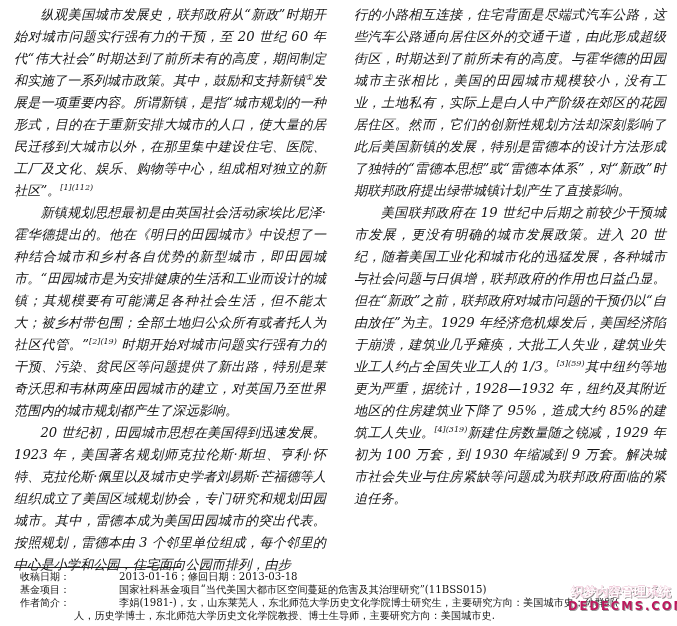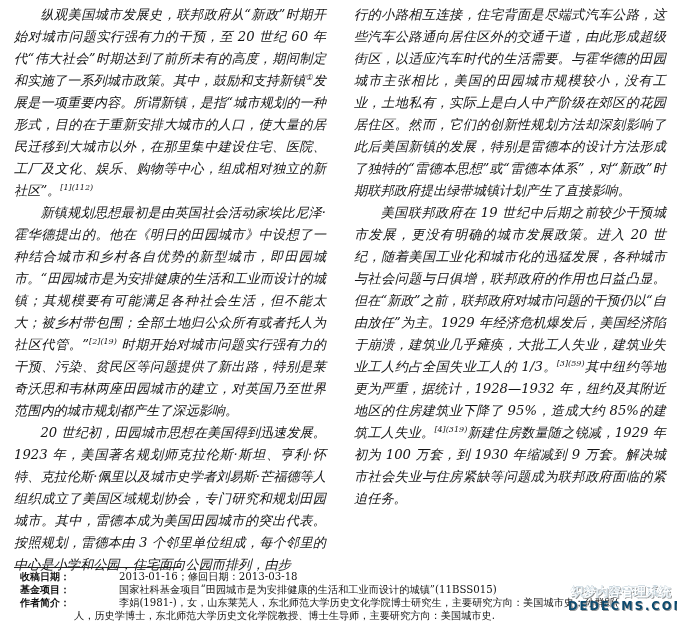--- a/index.html
+++ b/index.html
@@ -25,55 +25,55 @@
     }
     .footnote-rule {
       position: absolute; left: 14px; top: 567px; width: 167px;
       border-top: 1px solid #222;
     }
     .footnotes {
       position: absolute; left: 20px; top: 570px; width: 650px;
       font-size: 10.2px; line-height: 13px;
     }
     .fn-row { display: flex; white-space: nowrap; }
-    .fn-label { font-family: "DejaVu Sans", "Liberation Sans", sans-serif; font-weight: bold; font-size: 10px; width: 54px; flex: none; }
+    .fn-label { font-family: "DejaVu Sans", "Liberation Sans", sans-serif; font-weight: normal; font-size: 10px; width: 54px; flex: none; }
     .fn-text { flex: 1; margin-left: 45px; }
     .fn-cont { padding-left: 54px; white-space: nowrap; }
     .watermark {
       position: absolute; left: 568px; top: 585px; width: 106px;
       text-align: center; font-family: "DejaVu Sans", sans-serif; font-weight: bold;
-      color: #0c4a6e;
+      color: #be185d;
     }
     .wm-cn { font-size: 12.5px; line-height: 14px; -webkit-text-stroke: 0.3px #fff; text-shadow: 0 0 1px #fff, 1px 1px 0 #888; }
     .wm-en { font-size: 11.5px; line-height: 14px; letter-spacing: 2px; text-shadow: 1px 1px 0 #999; }
   </style>
 </head>
 <body>
 
 <div class="col col-left">
   <p class="para"><span>纵观美国城市发展史，联邦政府从“新政”时期开始对城市问题实行强有力的干预，至 20 世纪 60 年代“伟大社会”时期达到了前所未有的高度，期间制定和实施了一系列城市政策。其中，鼓励和支持新镇</span><sup>①</sup><span>发展是一项重要内容。所谓新镇，是指“城市规划的一种形式，目的在于重新安排大城市的人口，使大量的居民迁移到大城市以外，在那里集中建设住宅、医院、工厂及文化、娱乐、购物等中心，组成相对独立的新社区”。</span><sup>[1](112)</sup></p>
   <p class="para"><span>新镇规划思想最初是由英国社会活动家埃比尼泽·霍华德提出的。他在《明日的田园城市》中设想了一种结合城市和乡村各自优势的新型城市，即田园城市。“田园城市是为安排健康的生活和工业而设计的城镇；其规模要有可能满足各种社会生活，但不能太大；被乡村带包围；全部土地归公众所有或者托人为社区代管。”</span><sup>[2](19)</sup><span> 时期开始对城市问题实行强有力的干预、污染、贫民区等问题提供了新出路，特别是莱奇沃思和韦林两座田园城市的建立，对英国乃至世界范围内的城市规划都产生了深远影响。</span></p>
   <p class="para"><span>20 世纪初，田园城市思想在美国得到迅速发展。1923 年，美国著名规划师克拉伦斯·斯坦、亨利·怀特、克拉伦斯·佩里以及城市史学者刘易斯·芒福德等人组织成立了美国区域规划协会，专门研究和规划田园城市。其中，雷德本成为美国田园城市的突出代表。按照规划，雷德本由 3 个邻里单位组成，每个邻里的中心是小学和公园，住宅面向公园而排列，由步</span></p>
 </div>
 
 <div class="col col-right">
-  <p class="para noindent"><span>行的小路相互连接，住宅背面是尽端式汽车公路，这些汽车公路通向居住区外的交通干道，由此形成超级街区，以适应汽车时代的生活需要。与霍华德的田园城市主张相比，美国的田园城市规模较小，没有工业，土地私有，实际上是白人中产阶级在郊区的花园居住区。然而，它们的创新性规划方法却深刻影响了此后美国新镇的发展，特别是雷德本的设计方法形成了独特的“雷德本思想”或“雷德本体系”，对“新政”时期联邦政府提出绿带城镇计划产生了直接影响。</span></p>
+  <p class="para noindent"><span>行的小路相互连接，住宅背面是尽端式汽车公路，这些汽车公路通向居住区外的交通干道，由此形成超级街区，时期达到了前所未有的高度。与霍华德的田园城市主张相比，美国的田园城市规模较小，没有工业，土地私有，实际上是白人中产阶级在郊区的花园居住区。然而，它们的创新性规划方法却深刻影响了此后美国新镇的发展，特别是雷德本的设计方法形成了独特的“雷德本思想”或“雷德本体系”，对“新政”时期联邦政府提出绿带城镇计划产生了直接影响。</span></p>
   <p class="para"><span>美国联邦政府在 19 世纪中后期之前较少干预城市发展，更没有明确的城市发展政策。进入 20 世纪，随着美国工业化和城市化的迅猛发展，各种城市与社会问题与日俱增，联邦政府的作用也日益凸显。但在“新政”之前，联邦政府对城市问题的干预仍以“自由放任”为主。1929 年经济危机爆发后，美国经济陷于崩溃，建筑业几乎瘫痪，大批工人失业，建筑业失业工人约占全国失业工人的 1/3。</span><sup>[3](59)</sup><span>其中纽约等地更为严重，据统计，1928—1932 年，纽约及其附近地区的住房建筑业下降了 95%，造成大约 85%的建筑工人失业。</span><sup>[4](319)</sup><span>新建住房数量随之锐减，1929 年初为 100 万套，到 1930 年缩减到 9 万套。解决城市社会失业与住房紧缺等问题成为联邦政府面临的紧迫任务。</span></p>
 </div>
 
 <div class="footnote-rule"></div>
 
 <div class="footnotes">
   <div class="fn-row">
     <span class="fn-label">收稿日期：</span>
     <span class="fn-text">2013-01-16；修回日期：2013-03-18</span>
   </div>
   <div class="fn-row">
     <span class="fn-label">基金项目：</span>
-    <span class="fn-text">国家社科基金项目“田园城市是为安排健康的生活和工业而设计的城镇”(11BSS015)</span>
+    <span class="fn-text">国家社科基金项目“当代美国大都市区空间蔓延的危害及其治理研究”(11BSS015)</span>
   </div>
   <div class="fn-row">
     <span class="fn-label">作者简介：</span>
     <span class="fn-text">李娟(1981-)，女，山东莱芜人，东北师范大学历史文化学院博士研究生，主要研究方向：美国城市史；孙群郎(</span>
   </div>
   <div class="fn-cont">人，历史学博士，东北师范大学历史文化学院教授、博士生导师，主要研究方向：美国城市史.</div>
 </div>
 
 <div class="watermark">
   <div class="wm-cn">织梦内容管理系统</div>

